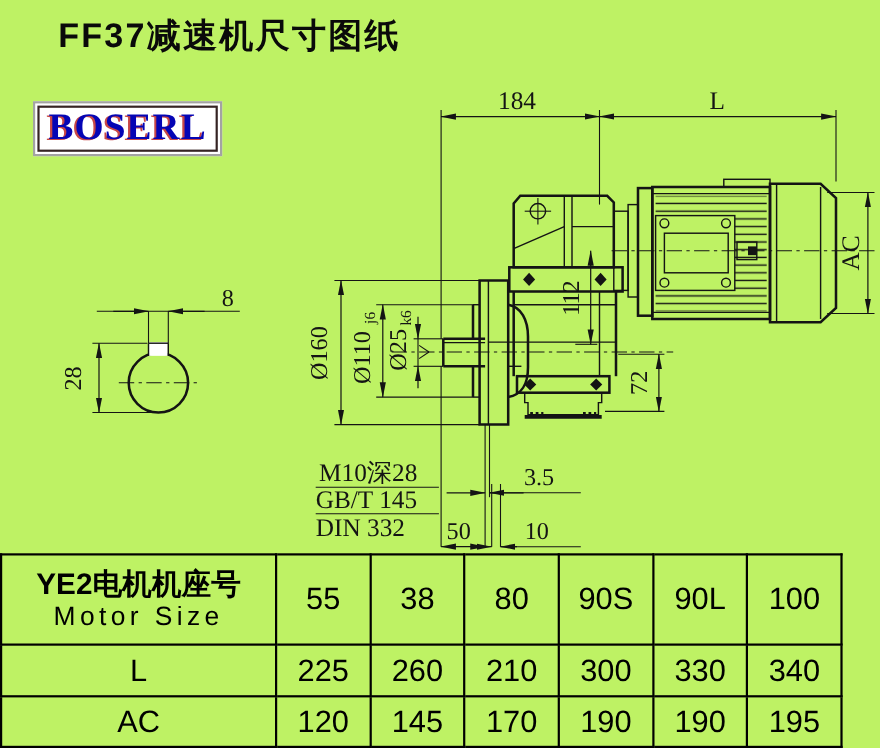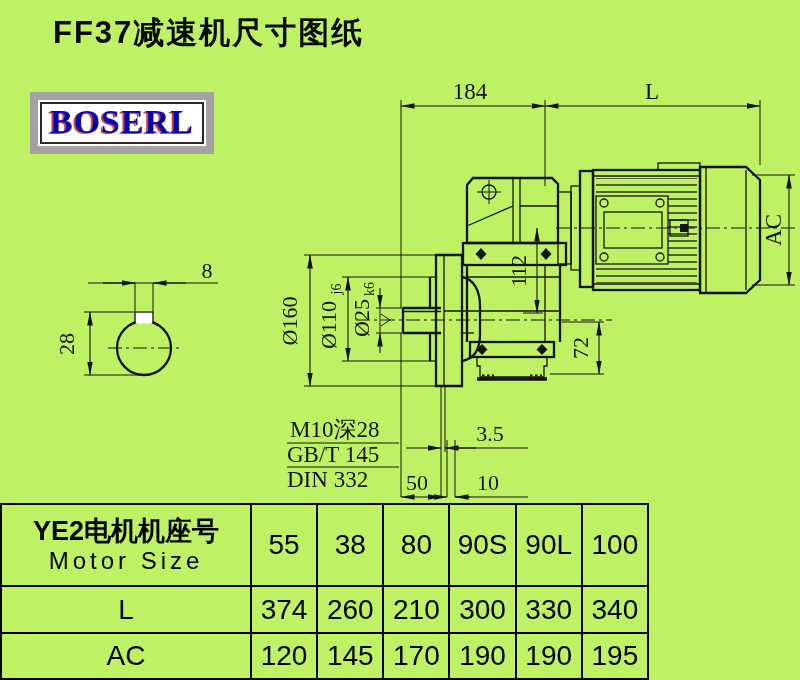--- a/index.html
+++ b/index.html
@@ -1,32 +1,32 @@
 <!DOCTYPE html>
 <html><head>
 <meta charset="utf-8">
 <style>
   html,body{margin:0;padding:0;background:#ffffff;width:800px;height:680px;overflow:hidden;
     font-family:"Liberation Sans","DejaVu Sans",sans-serif;}
   .stage{position:relative;width:800px;height:680px;background:#bef264;}
   .title{position:absolute;left:53px;top:12px;font-size:31px;font-weight:bold;color:#0a0a0a;
     letter-spacing:2px;font-family:"Liberation Sans","DejaVu Sans",sans-serif;}
-  .logo{position:absolute;left:30px;top:92px;border:8px solid #a3a3a3;background:#fff;padding:2px;}
+  .logo{position:absolute;left:30px;top:92px;border:2px solid #a3a3a3;background:#fff;padding:2px;}
   .logo-inner{border:2px solid #352424;padding:0 8px 2px 8px;}
   .logo-text{font-family:"Liberation Serif","DejaVu Serif",serif;font-weight:bold;font-size:34px;
     color:#0505b5;text-shadow:-2px 1px 0 rgba(185,25,25,.8);letter-spacing:1px;line-height:1.05;}
   svg{position:absolute;left:0;top:0;}
   svg text{fill:#141414;font-family:"Liberation Serif","DejaVu Serif",serif;}
   .ln{stroke:#141414;fill:none;}
   .o2{stroke-width:2.3;} .o1{stroke-width:1.3;} .th{stroke-width:1;}
   .cl{stroke:#141414;stroke-width:1;stroke-dasharray:14 4 3 4;fill:none;}
   .dim{stroke:#141414;stroke-width:1.1;fill:none;marker-start:url(#ah);marker-end:url(#ah);}
   .dimE{stroke:#141414;stroke-width:1.1;fill:none;marker-end:url(#ah);}
   .dt{font-size:22px;} .dtb{font-size:23px;} .dts{font-size:14px;}
-  .spec-table{position:absolute;left:0;top:503px;width:649px;height:177px;border-collapse:collapse;
+  .spec-table{position:absolute;left:0;top:503px;width:766px;height:177px;border-collapse:collapse;
     table-layout:fixed;}
   .spec-table td{border:2.5px solid #000;text-align:center;vertical-align:middle;padding:0;
     font-size:28px;color:#000;}
   .hdr-zh{font-size:27px;font-weight:bold;line-height:1.15;}
   .hdr-en{font-size:24px;letter-spacing:4px;line-height:1.15;text-align:center;}
   .col-size{font-size:28px;}
 </style>
 </head>
 <body>
 
@@ -242,21 +242,21 @@
         </td>
         <td class="col-size">55</td>
         <td class="col-size">38</td>
         <td class="col-size">80</td>
         <td class="col-size">90S</td>
         <td class="col-size">90L</td>
         <td class="col-size">100</td>
       </tr>
       <tr>
         <td>L</td>
-        <td>374</td>
+        <td>225</td>
         <td>260</td>
         <td>210</td>
         <td>300</td>
         <td>330</td>
         <td>340</td>
       </tr>
       <tr>
         <td>AC</td>
         <td>120</td>
         <td>145</td>

